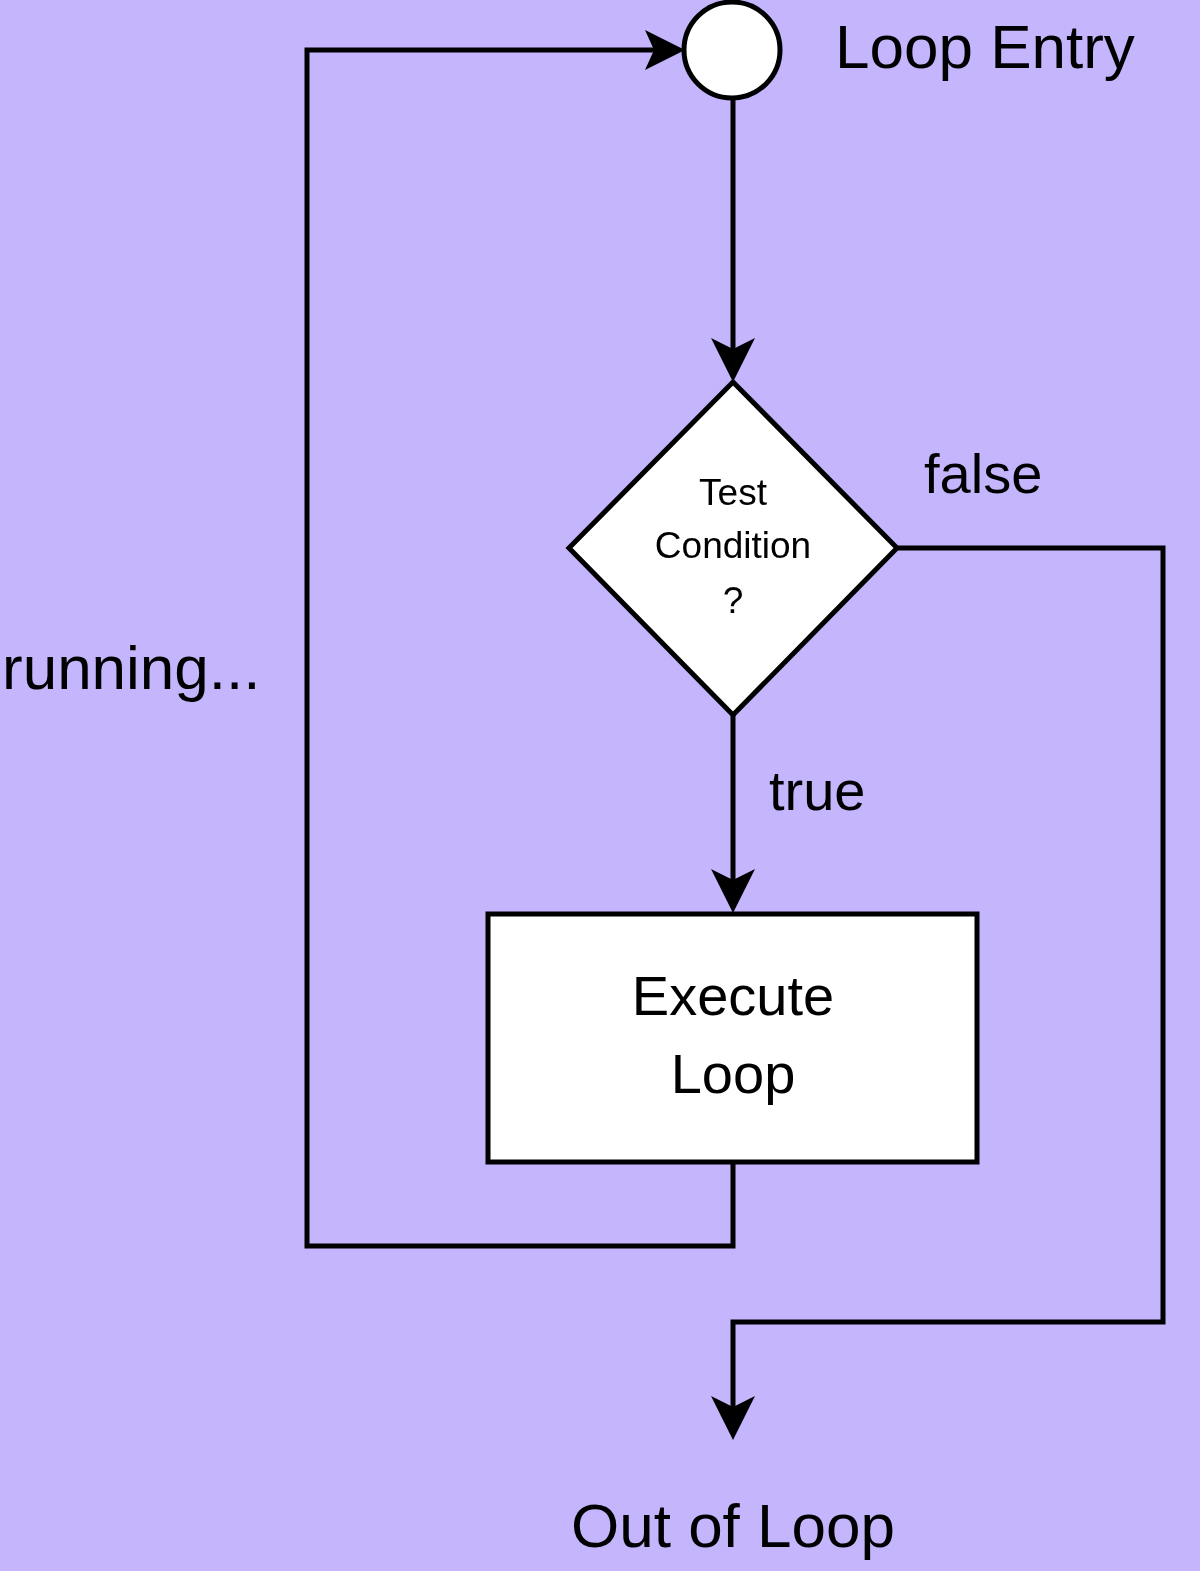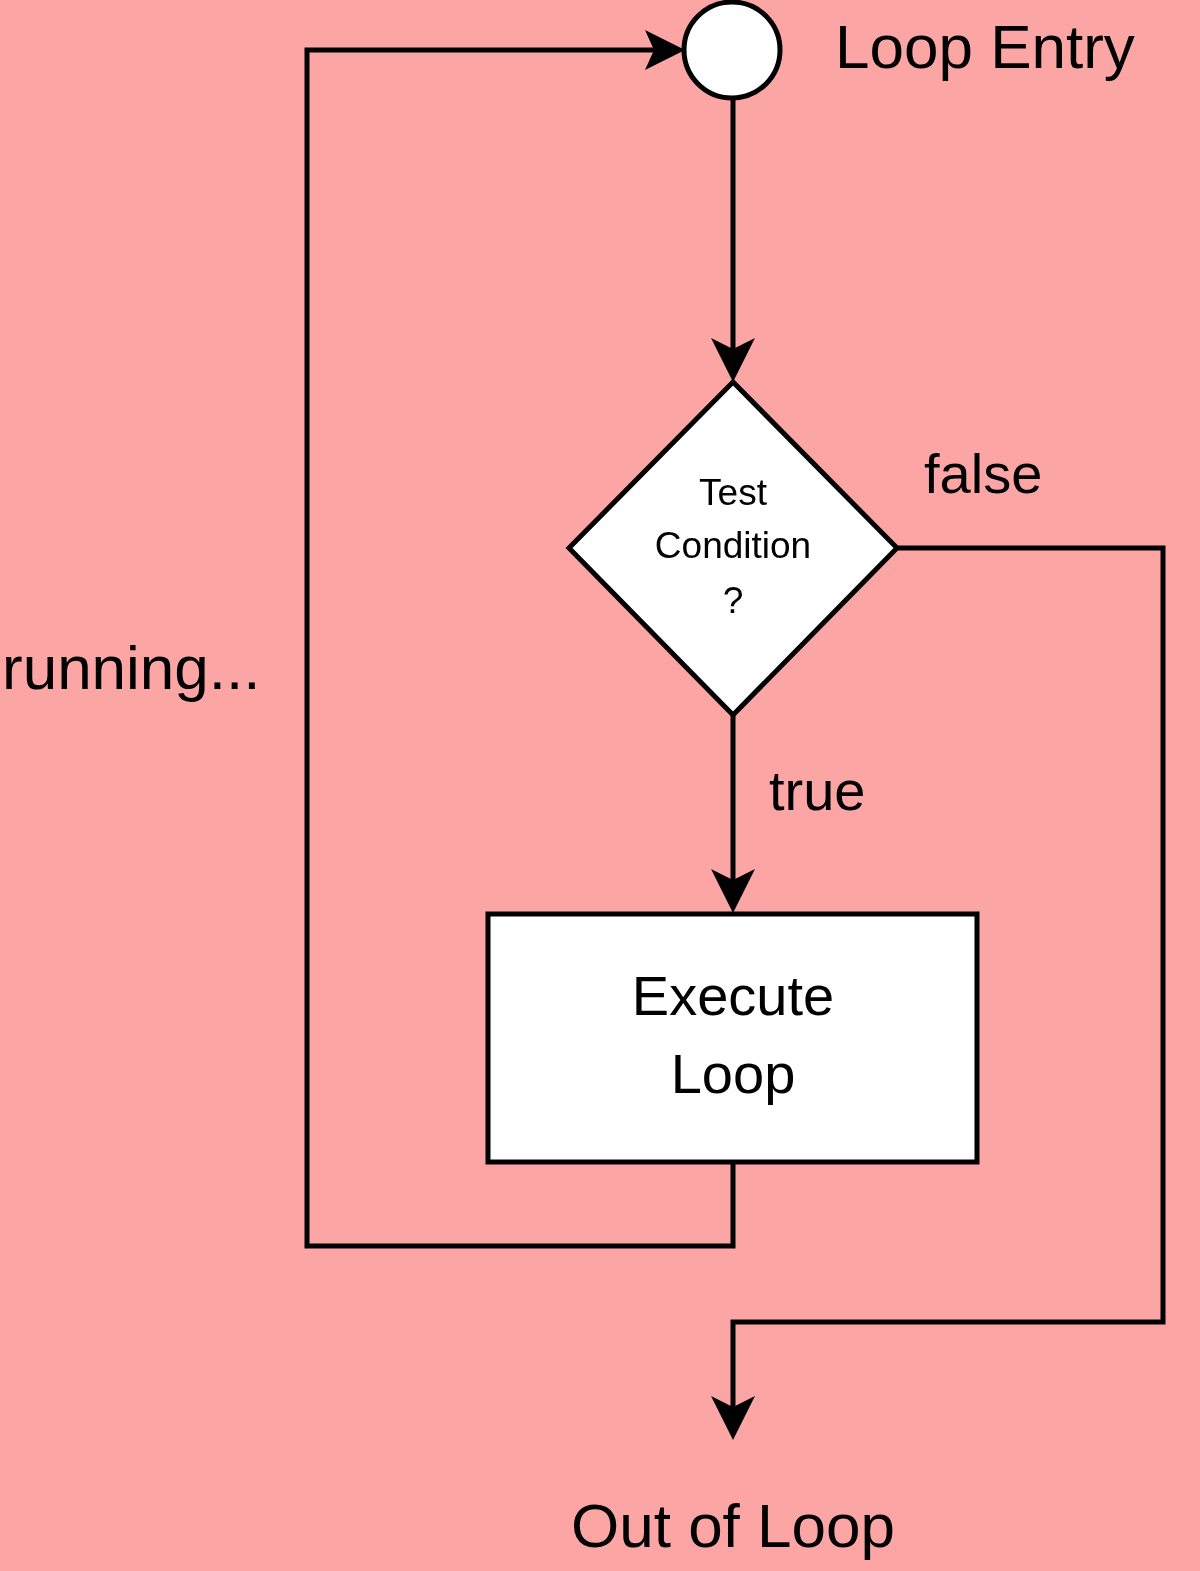--- a/index.html
+++ b/index.html
@@ -7,21 +7,21 @@
     padding: 0;
     background: #ffffff;
   }
   body {
     font-family: "Liberation Sans", sans-serif;
   }
   #diagram-root {
     position: relative;
     width: 1200px;
     height: 1571px;
-    background: #fca5a5;
+    background: #c4b5fd;
     overflow: hidden;
   }
   #flow-svg {
     position: absolute;
     top: 0;
     left: 0;
     width: 1200px;
     height: 1571px;
   }
   .node-shape {

